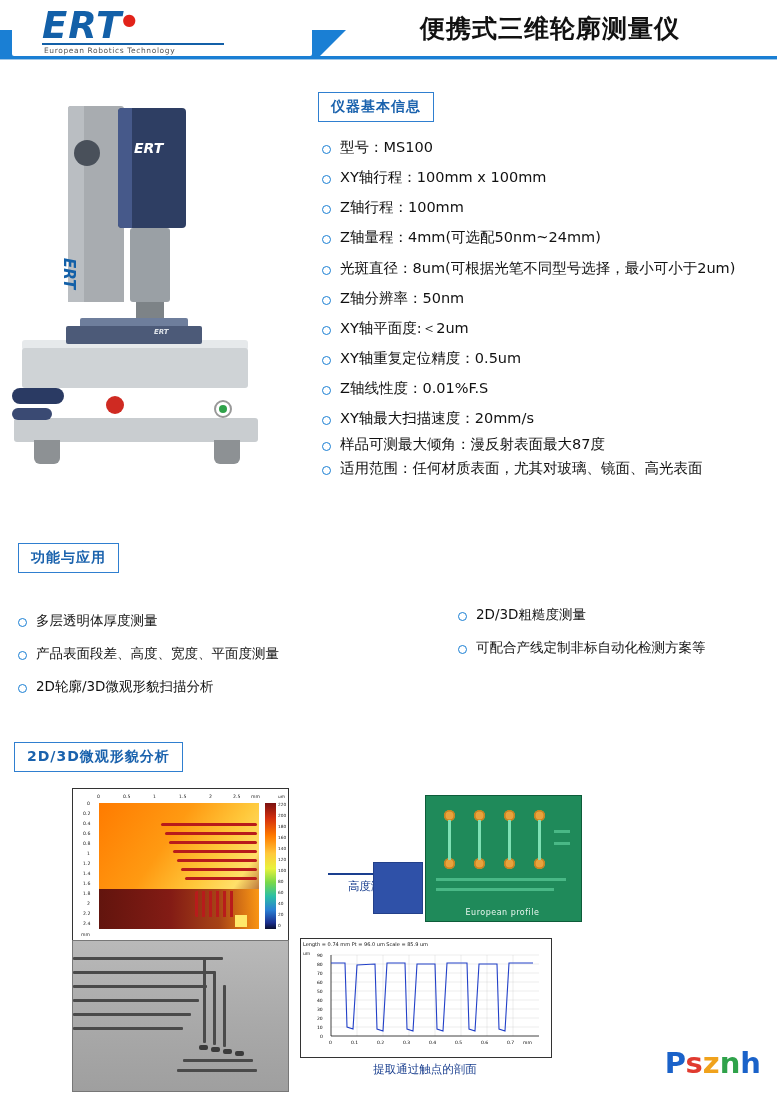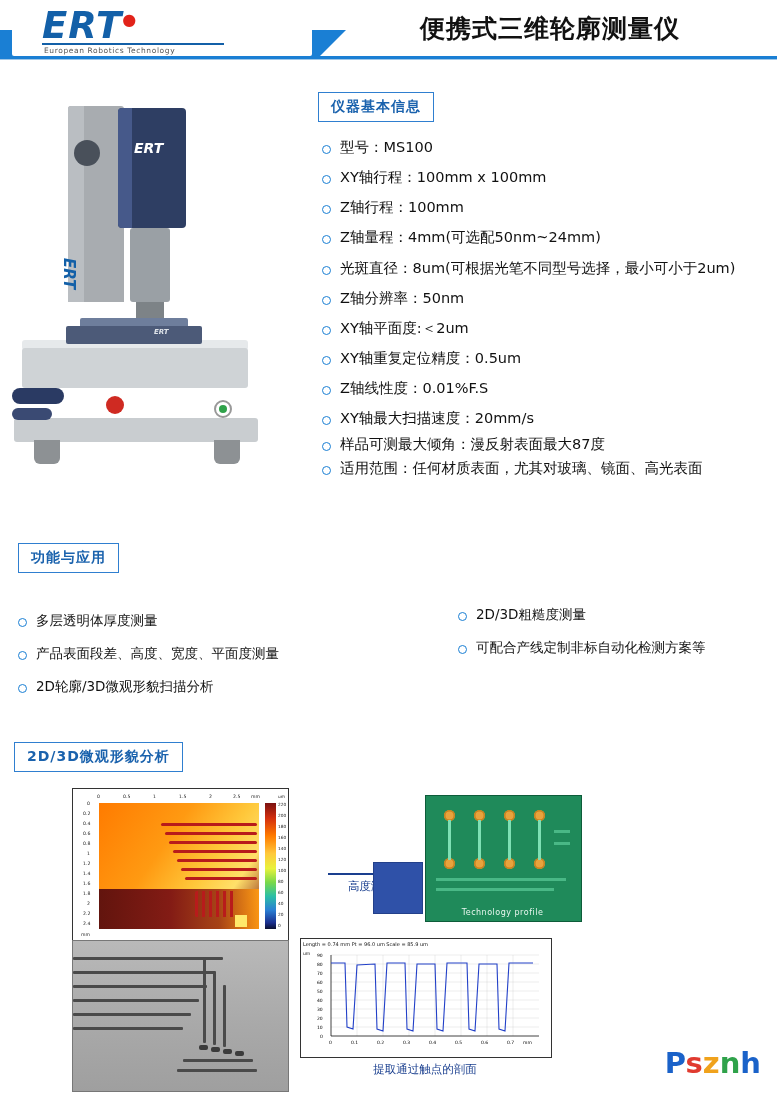--- a/index.html
+++ b/index.html
@@ -323,21 +323,21 @@
   <div class="pad" style="left:108px;top:62px;width:11px;height:11px;"></div>
   <div class="ptrace" style="left:22px;top:24px;width:3px;height:40px;"></div>
   <div class="ptrace" style="left:52px;top:24px;width:3px;height:40px;"></div>
   <div class="ptrace" style="left:82px;top:24px;width:3px;height:40px;"></div>
   <div class="ptrace" style="left:112px;top:24px;width:3px;height:40px;"></div>
   <div class="ptrace2" style="left:10px;top:82px;width:130px;height:3px;"></div>
   <div class="ptrace2" style="left:10px;top:92px;width:118px;height:3px;"></div>
   <div class="ptrace2" style="left:128px;top:34px;width:16px;height:3px;"></div>
   <div class="ptrace2" style="left:128px;top:46px;width:16px;height:3px;"></div>
 </div>
-<div class="pcb-lab">Technology profile</div>
+<div class="pcb-lab">European profile</div>
 
 <div class="fig-profile">
   <svg width="250" height="118" viewBox="0 0 250 118">
     <g stroke="#cfcfcf" stroke-width="0.4">
       <line x1="30" y1="16" x2="238" y2="16"></line>
         <line x1="30" y1="25" x2="238" y2="25"></line>
       <line x1="30" y1="34" x2="238" y2="34"></line>
         <line x1="30" y1="43" x2="238" y2="43"></line>
       <line x1="30" y1="52" x2="238" y2="52"></line>
         <line x1="30" y1="61" x2="238" y2="61"></line>

